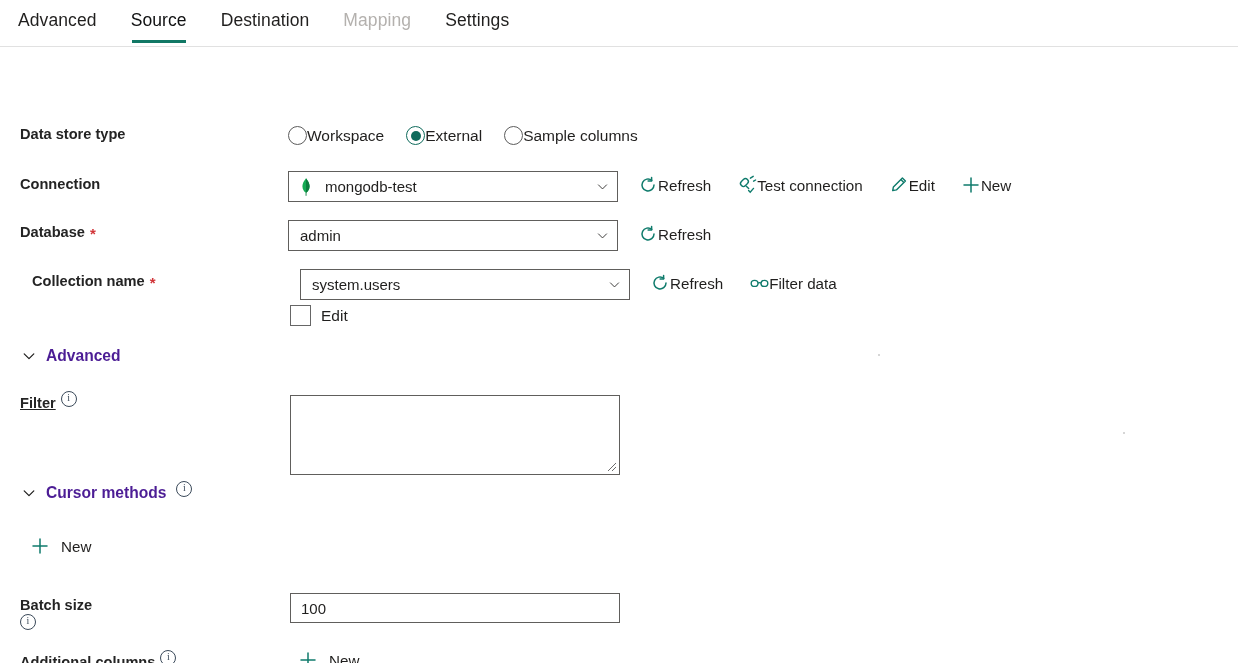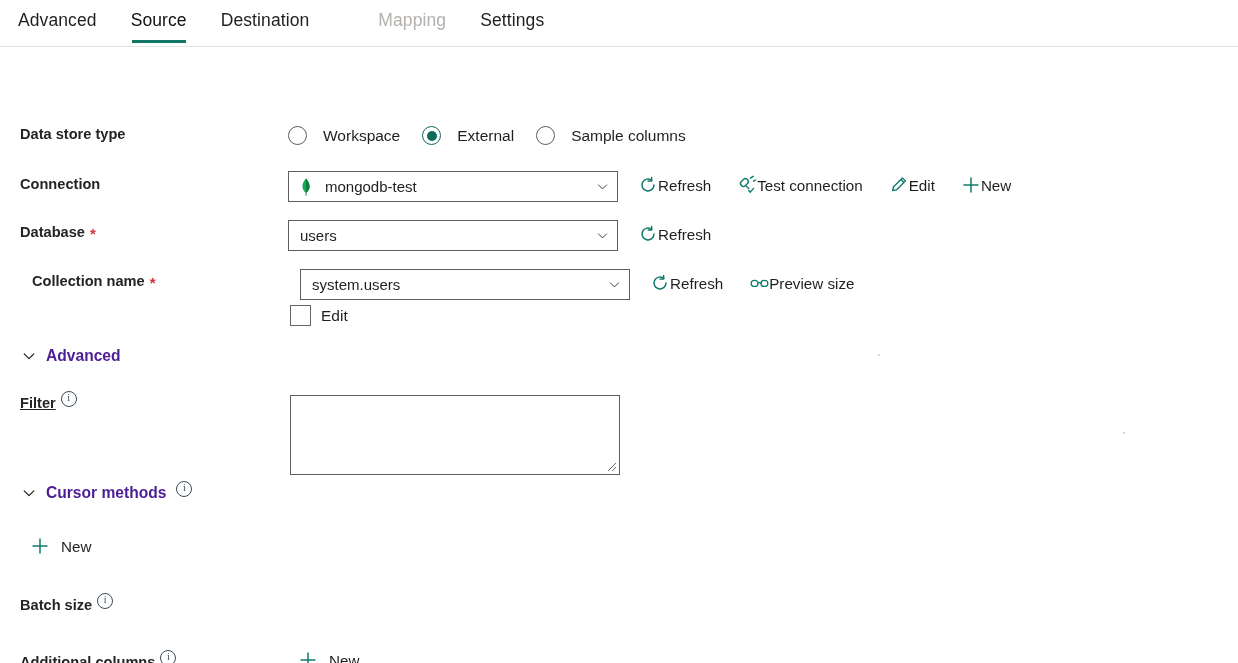--- a/index.html
+++ b/index.html
@@ -53,21 +53,20 @@
     left: 1px;
     right: 1px;
     bottom: 0;
     height: 3px;
     background: #117865;
     z-index: 2;
   }
   .tab.disabled {
     color: #b4b1ae;
     cursor: default;
-    margin-left: 35px;
   }
 
   
   .form {
     position: relative;
     padding: 0;
   }
   .row {
     position: absolute;
     display: flex;
@@ -119,21 +118,21 @@
 
   
   .radio-group {
     display: flex;
     align-items: center;
     gap: 22px;
   }
   .radio-item {
     display: flex;
     align-items: center;
-    gap: 16px;
+    gap: 0;
     cursor: pointer;
   }
   .radio {
     width: 19px;
     height: 19px;
     border-radius: 50%;
     border: 1.6px solid #5c5c5c;
     box-sizing: border-box;
     flex: none;
     position: relative;
@@ -414,21 +413,21 @@
     </div>
   </div>
 
   <div class="row" style="left:20px; top:173px;">
     <div class="label" style="width:268px; padding-top:4px;">
       <span>Database</span>
       <span class="req">*</span>
     </div>
 
     <div class="select">
-      <span class="value">users</span>
+      <span class="value">admin</span>
       <span class="chev">
         <svg viewBox="0 0 16 16" width="13" height="13" aria-hidden="true">
           <path d="M3 6l5 5 5-5" fill="none" stroke="#3b3a39" stroke-width="1.2" stroke-linecap="round" stroke-linejoin="round"></path>
         </svg>
       </span>
     </div>
 
     <div class="cmds" style="margin-left:20px; padding-top:4px;">
       <div class="cmd">
         <span class="ico">
@@ -471,21 +470,21 @@
       <div class="cmd">
         <span class="ico">
           <svg viewBox="0 0 22 20" width="22" height="20" aria-hidden="true">
             <g fill="none" stroke="#0f7b6c" stroke-width="1.4">
               <ellipse cx="5.6" cy="10.4" rx="3.4" ry="3"></ellipse>
               <ellipse cx="15.4" cy="10.4" rx="3.4" ry="3"></ellipse>
               <path d="M9 10.2c.7-.7 2.3-.7 3 0"></path>
             </g>
           </svg>
         </span>
-        <span class="txt">Preview size</span>
+        <span class="txt">Filter data</span>
       </div>
     </div>
   </div>
 
   <div class="row" style="left:290px; top:258px;">
     <div class="check-row">
       <span class="checkbox"></span>
       <span class="check-label">Edit</span>
     </div>
   </div>
@@ -535,23 +534,26 @@
       <span class="plus">
         <svg viewBox="0 0 20 20" width="20" height="20" aria-hidden="true">
           <path d="M10 3v14M3 10h14" fill="none" stroke="#0f7b6c" stroke-width="1.5" stroke-linecap="round"></path>
         </svg>
       </span>
       <span class="txt">New</span>
     </div>
   </div>
 
   <div class="row" style="left:20px; top:546px;">
-    <div class="label" style="width:270px; align-items:flex-start; padding-top:4px;">
+    <div class="label" style="width:270px; align-items:flex-start; padding-top:4px;flex-direction:column;">
       <span>Batch size</span>
       <span class="info"></span>
+    </div>
+    <div class="textbox">
+      <span>100</span>
     </div>
   </div>
 
   <div class="row" style="left:20px; top:603px;">
     <div class="label" style="width:278px; align-items:flex-start; padding-top:4px;">
       <span>Additional columns</span>
       <span class="info"></span>
     </div>
     <div class="new-link">
       <span class="plus">

